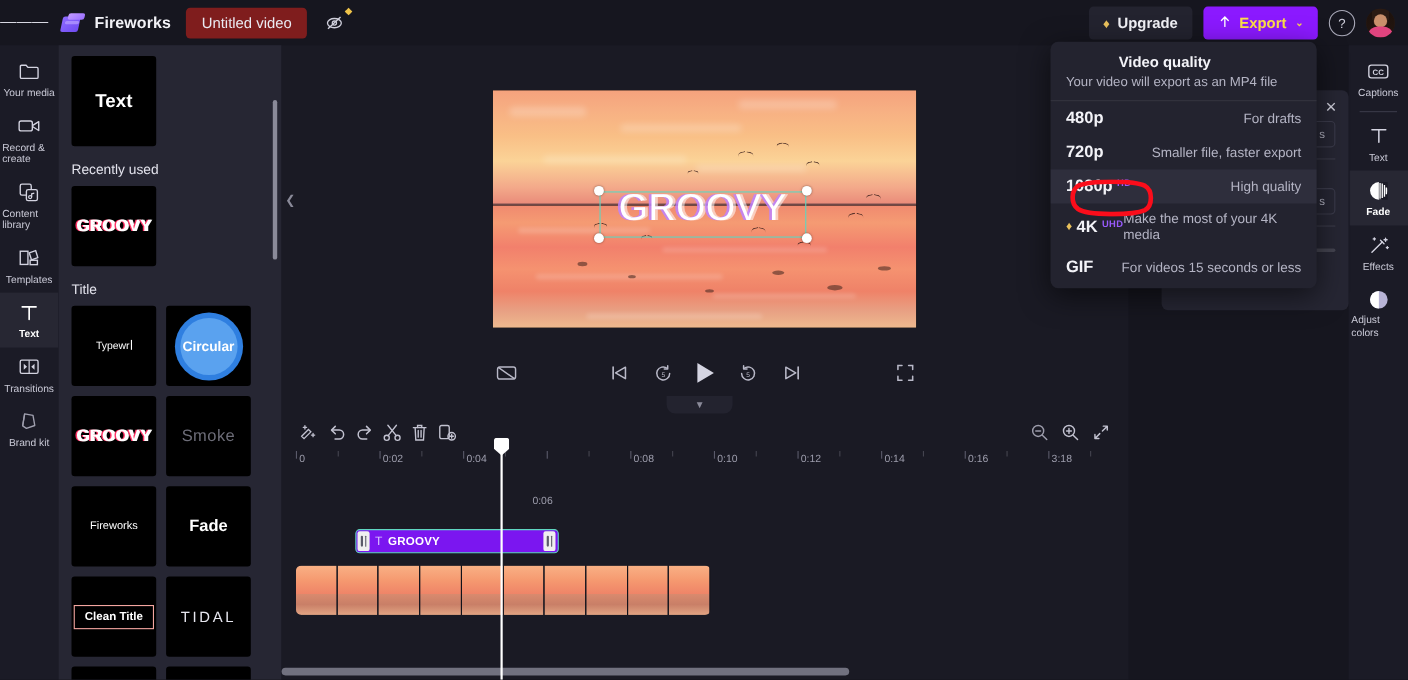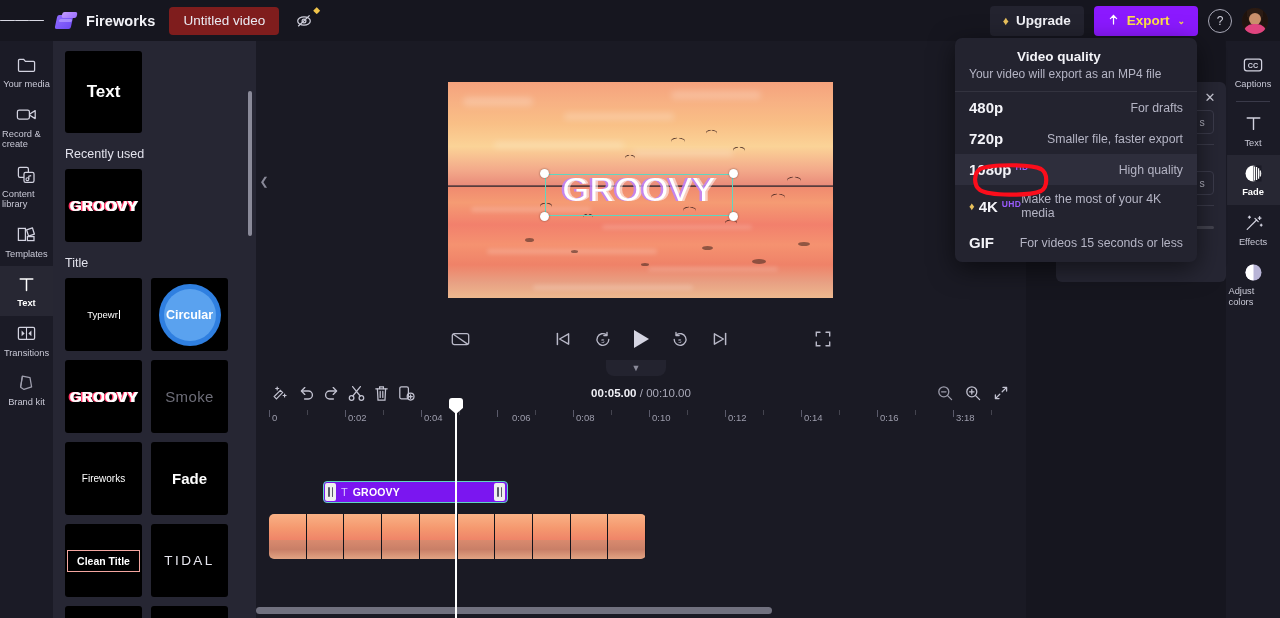--- a/index.html
+++ b/index.html
@@ -642,25 +642,20 @@
           </svg>
       </span>
       <span class="tb-ico">
         <svg width="17" height="17" viewBox="0 0 17 17" fill="none" stroke="#c2c2d0" stroke-width="1.25" stroke-linecap="round">
             <rect x="1.8" y="1.8" width="8.6" height="12" rx="1.6"></rect>
             <circle cx="12.6" cy="11.6" r="3.4"></circle>
             <path d="M12.6 9.9v3.4M10.9 11.6h3.4"></path>
           </svg>
       </span>
 
-      <div class="tb-time">
-        <b>00:05.00</b>
-        <span>/</span>
-        <span>00:10.00</span>
-      </div>
 
       <div class="tb-right">
         <span class="tb-ico">
           <svg width="16" height="16" viewBox="0 0 16 16" fill="none" stroke="#9c9cab" stroke-width="1.3" stroke-linecap="round">
               <circle cx="6.8" cy="6.8" r="5"></circle>
               <path d="M10.6 10.6 14.6 14.6M4.6 6.8h4.4"></path>
             </svg>
         </span>
         <span class="tb-ico">
           <svg width="16" height="16" viewBox="0 0 16 16" fill="none" stroke="#c2c2d0" stroke-width="1.3" stroke-linecap="round">
@@ -681,21 +676,21 @@
       <i class="tick" style="left:0;"></i>
         <span class="lbl" style="left:0;">0</span>
       <i class="tick min" style="left:38px;"></i>
       <i class="tick" style="left:76px;"></i>
         <span class="lbl" style="left:76px;">0:02</span>
       <i class="tick min" style="left:114px;"></i>
       <i class="tick" style="left:152px;"></i>
         <span class="lbl" style="left:152px;">0:04</span>
       <i class="tick min" style="left:190px;"></i>
       <i class="tick" style="left:228px;"></i>
-        <span class="lbl" style="left:240px;">0:06</span>
+        <span class="lbl" style="left:212px;margin-top:38px;">0:06</span>
       <i class="tick min" style="left:266px;"></i>
       <i class="tick" style="left:304px;"></i>
         <span class="lbl" style="left:304px;">0:08</span>
       <i class="tick min" style="left:342px;"></i>
       <i class="tick" style="left:380px;"></i>
         <span class="lbl" style="left:380px;">0:10</span>
       <i class="tick min" style="left:418px;"></i>
       <i class="tick" style="left:456px;"></i>
         <span class="lbl" style="left:456px;">0:12</span>
       <i class="tick min" style="left:494px;"></i>

